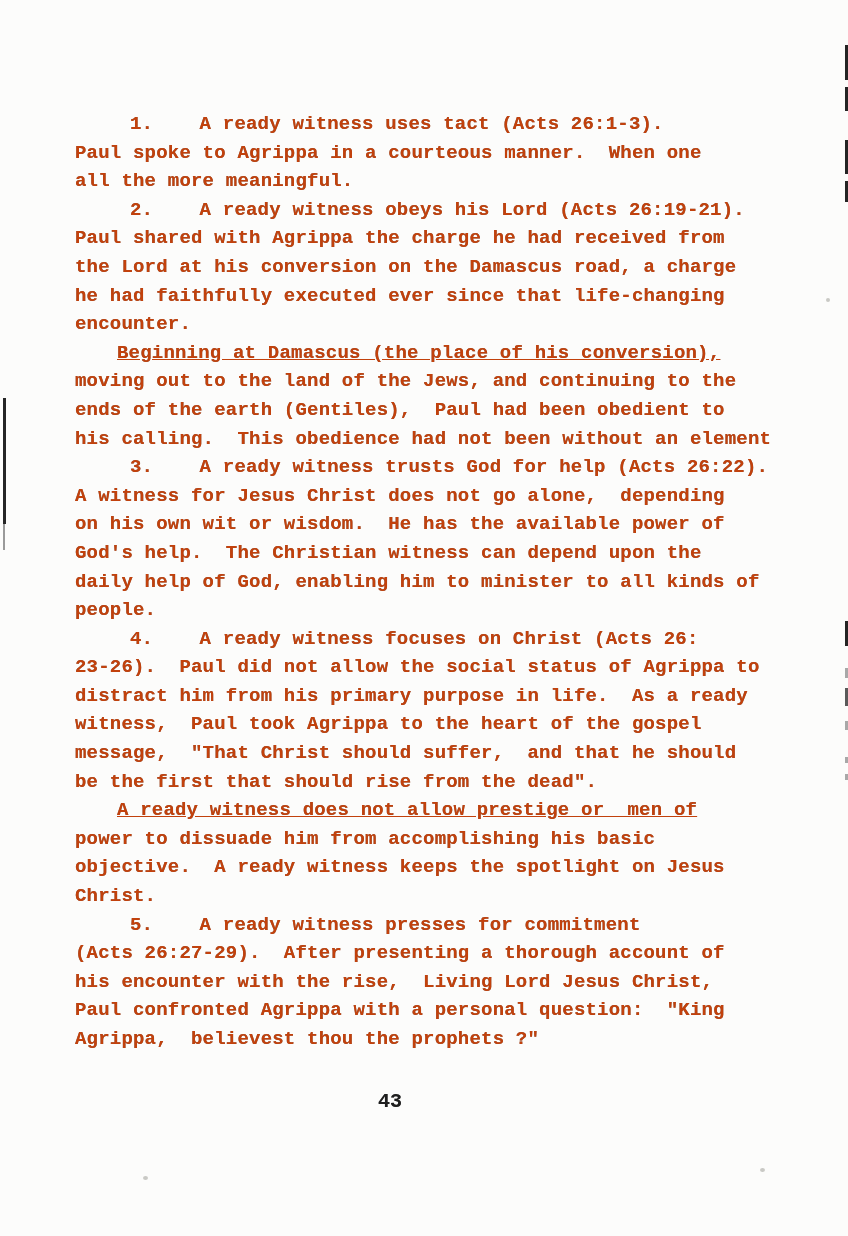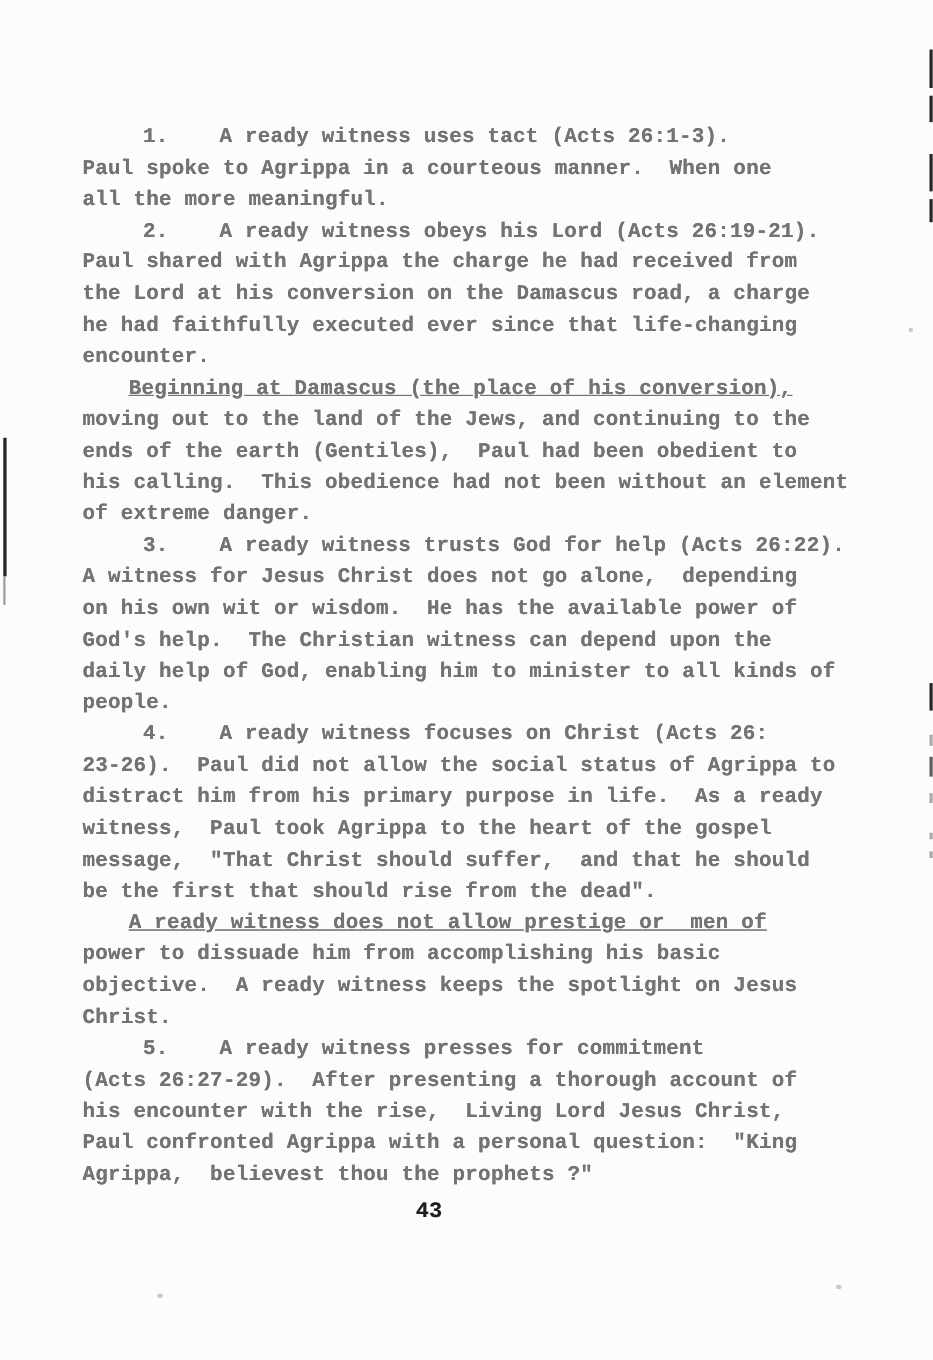--- a/index.html
+++ b/index.html
@@ -17,21 +17,21 @@
     width: 848px;
     height: 1236px;
     background: #fcfcfb;
     overflow: hidden;
   }
   .text-block {
     position: absolute;
     left: 75px;
     top: 110px;
     width: 720px;
-    color: #737373;
+    color: #c2410c;
     font-size: 19px;
     font-weight: bold;
     line-height: 28.6px;
     letter-spacing: 0.2px;
   }
   .line {
     white-space: pre-wrap;
     text-shadow: 0 0 0.5px rgba(20,20,20,0.55);
   }
   .first-num  { padding-left: 55px; }
@@ -86,21 +86,20 @@
       <div class="line">all the more meaningful.</div>
       <div class="line first-num">2.    A ready witness obeys his Lord (Acts 26:19-21).</div>
       <div class="line">Paul shared with Agrippa the charge he had received from</div>
       <div class="line">the Lord at his conversion on the Damascus road, a charge</div>
       <div class="line">he had faithfully executed ever since that life-changing</div>
       <div class="line">encounter.</div>
       <div class="line first-plain">Beginning at Damascus (the place of his conversion),</div>
       <div class="line">moving out to the land of the Jews, and continuing to the</div>
       <div class="line">ends of the earth (Gentiles),  Paul had been obedient to</div>
       <div class="line">his calling.  This obedience had not been without an element</div>
-      <div class="line">of extreme danger.</div>
       <div class="line first-num">3.    A ready witness trusts God for help (Acts 26:22).</div>
       <div class="line">A witness for Jesus Christ does not go alone,  depending</div>
       <div class="line">on his own wit or wisdom.  He has the available power of</div>
       <div class="line">God's help.  The Christian witness can depend upon the</div>
       <div class="line">daily help of God, enabling him to minister to all kinds of</div>
       <div class="line">people.</div>
       <div class="line first-num">4.    A ready witness focuses on Christ (Acts 26:</div>
       <div class="line">23-26).  Paul did not allow the social status of Agrippa to</div>
       <div class="line">distract him from his primary purpose in life.  As a ready</div>
       <div class="line">witness,  Paul took Agrippa to the heart of the gospel</div>

